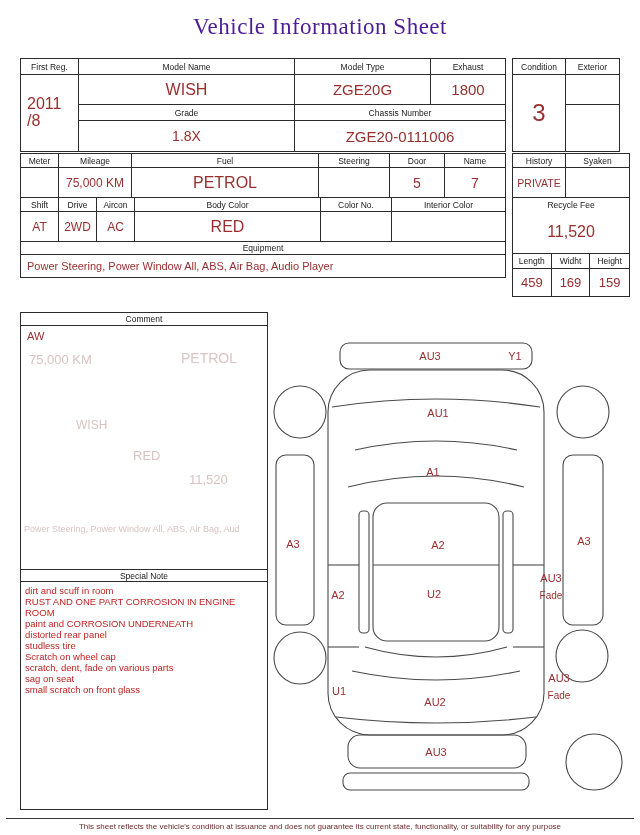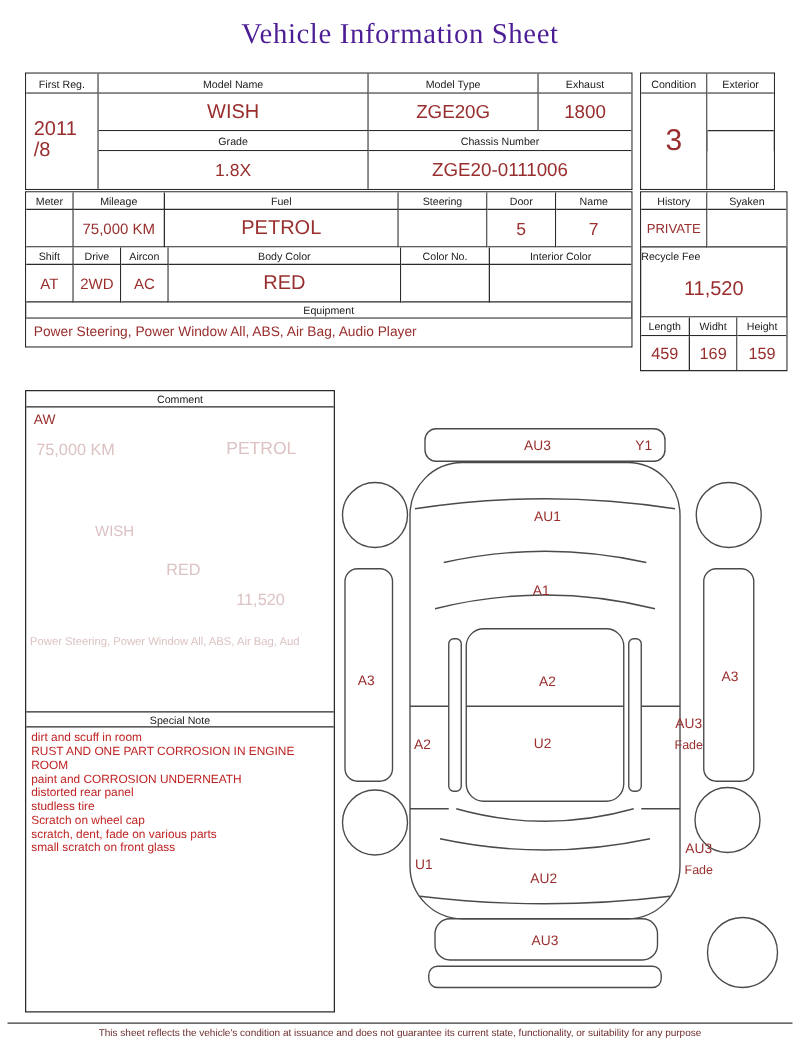--- a/index.html
+++ b/index.html
@@ -116,21 +116,21 @@
   </div>
 
   <div class="tbl blk" style="left:512px;top:153px;width:118px;">
     <div class="g" style="grid-template-columns:53px 1fr;grid-template-rows:14px 30px;">
       <div class="c">History</div>
       <div class="c br0">Syaken</div>
       <div class="c val v10">PRIVATE</div>
       <div class="c val v10 br0"></div>
     </div>
     <div style="height:56px;box-sizing:border-box;border-bottom:1px solid #2b2b2b;display:flex;flex-direction:column;">
-      <div style="font-size:8.5px;color:#1a1a1a;padding-top:2px;">Recycle Fee</div>
+      <div style="font-size:8.5px;color:#1a1a1a;text-align:center;padding-top:2px;">Recycle Fee</div>
       <div class="val v16" style="flex:1;display:flex;align-items:center;justify-content:center;">11,520</div>
     </div>
     <div class="g" style="grid-template-columns:1fr 1fr 1fr;grid-template-rows:15px;">
       <div class="c">Length</div>
       <div class="c">Widht</div>
       <div class="c br0">Height</div>
     </div>
     <div class="g" style="grid-template-columns:1fr 1fr 1fr;grid-template-rows:27px;">
       <div class="c val v13 bb0">459</div>
       <div class="c val v13 bb0">169</div>
@@ -140,31 +140,32 @@
 
   <div class="tbl blk" style="left:20px;top:312px;width:248px;height:498px;">
     <div class="sec-hdr">Comment</div>
     <div class="cmt-body">
       <div class="cmt-aw val v11">AW</div>
       <div class="ghost" style="left:8px;top:26px;font-size:13px;">75,000 KM</div>
       <div class="ghost" style="left:160px;top:24px;font-size:14px;">PETROL</div>
       <div class="ghost" style="left:55px;top:92px;font-size:12px;">WISH</div>
       <div class="ghost" style="left:112px;top:122px;font-size:13px;">RED</div>
       <div class="ghost" style="left:168px;top:146px;font-size:13px;">11,520</div>
-      <div class="ghost" style="left:3px;top:182px;font-size:9px;width:240px;">Power Steering, Power Window  All, ABS, Air Bag, Aud</div>
+      <div class="ghost" style="left:3px;top:198px;font-size:9px;width:240px;">Power Steering, Power Window  All, ABS, Air Bag, Aud</div>
     </div>
     <div class="sec-hdr topline">Special Note</div>
     <div class="notes">
       <div class="note-line">dirt and scuff in room</div>
       <div class="note-line">RUST AND ONE PART CORROSION IN ENGINE ROOM</div>
       <div class="note-line">paint and CORROSION UNDERNEATH</div>
       <div class="note-line">distorted rear panel</div>
       <div class="note-line">studless tire</div>
       <div class="note-line">Scratch on wheel cap</div>
       <div class="note-line">scratch, dent, fade on various parts</div>
+      <div class="note-line">sag on seat</div>
       <div class="note-line">small scratch on front glass</div>
     </div>
   </div>
 
   <svg style="position:absolute;left:270px;top:315px;" width="360" height="490" viewBox="0 0 360 490">
     <g fill="none" stroke="#4a4a4a" stroke-width="1.1">
       <rect x="70" y="28" width="192" height="26" rx="9"></rect>
       <rect x="58" y="55" width="216" height="365" rx="42"></rect>
       <path d="M62,92 Q166,76 270,92"></path>
       <path d="M85,135 Q166,117 247,135"></path>

